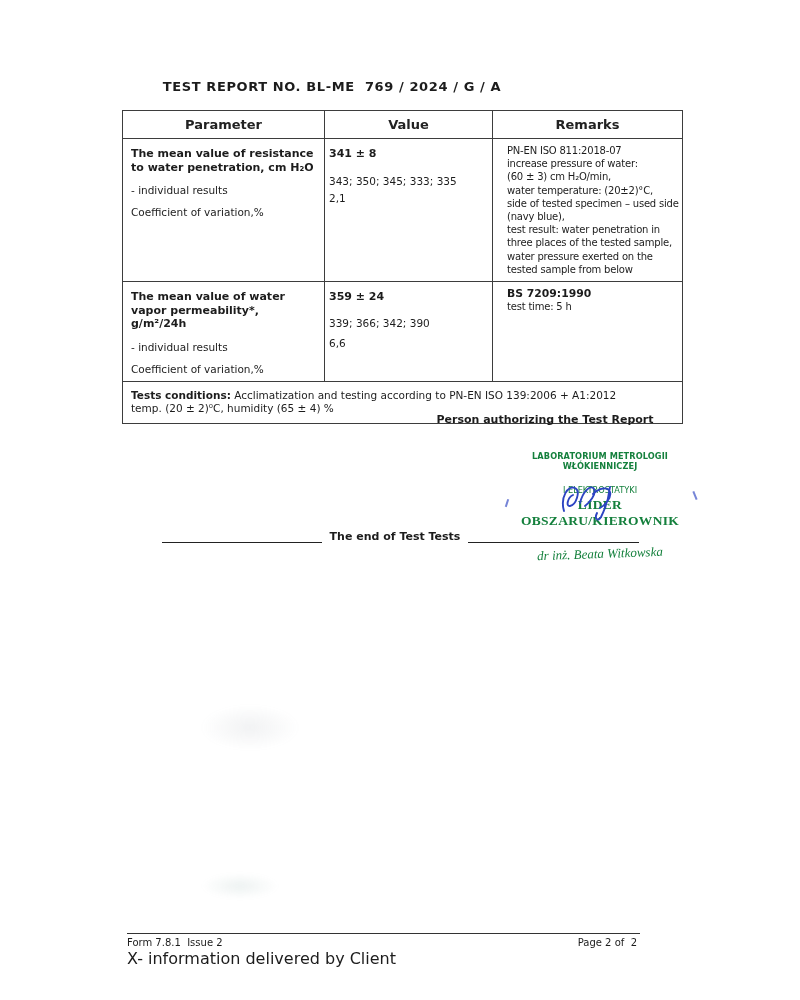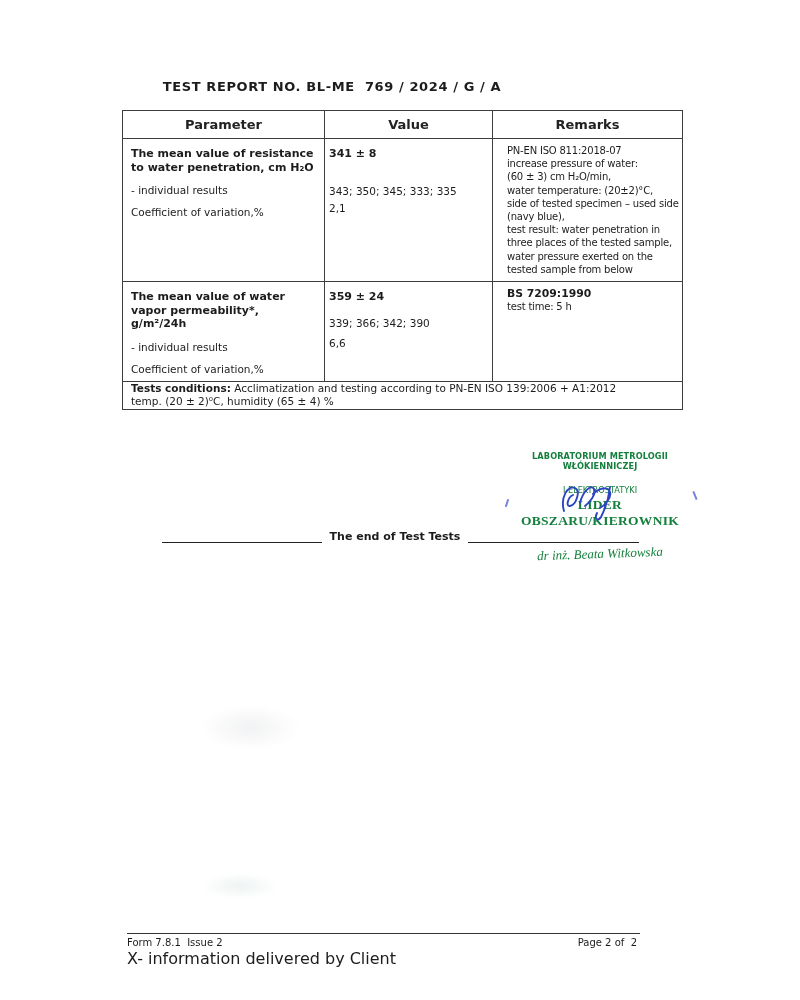--- a/index.html
+++ b/index.html
@@ -13,31 +13,31 @@
                border-collapse:collapse;table-layout:fixed;}
   table.report th, table.report td{border:1.5px solid #3d3d3d;vertical-align:top;}
   th{font-size:13px;font-weight:bold;text-align:center;padding:6px 4px;color:#222;}
 
   td.param{padding:8px 8px 6px 8px;font-size:10.5px;}
   td.param .pb{font-weight:bold;font-size:11px;line-height:13.5px;}
   td.param .pl{margin-top:10px;}
 
   td.val{text-align:left;font-size:10.5px;padding:8px 4px;}
   td.val .vb{font-weight:bold;font-size:11px;}
-  tr.row1 td.val .v2{margin-top:25px;}
+  tr.row1 td.val .v2{margin-top:15px;}
   tr.row1 td.val .v3{margin-top:5px;}
   tr.row2 td.val .v2{margin-top:14px;}
   tr.row2 td.val .v3{margin-top:8px;}
 
   td.rem{padding:5px 3px 5px 14px;font-size:10px;line-height:13.2px;letter-spacing:-.2px;}
   td.rem .pre{white-space:pre-line;}
   td.rem .rb{font-weight:bold;font-size:10.8px;letter-spacing:0;}
   tr.row2 td{height:78px;}
 
-  tr.cond td{padding:0 8px;font-size:10.5px;line-height:13.5px;}
+  tr.cond td{padding:7px 8px;font-size:10.5px;line-height:13.5px;}
   tr.cond .cb{font-weight:bold;}
 
   .auth-label{position:absolute;top:413px;left:400px;width:290px;text-align:center;
               font-weight:bold;font-size:11px;}
 
   .stamp{position:absolute;top:451px;left:500px;width:200px;text-align:center;color:#15803d;}
   .stamp .s1{font-size:8.2px;font-weight:bold;letter-spacing:.1px;}
   .stamp .s2{font-size:8.2px;font-weight:normal;margin-top:14px;}
   .stamp .s3{font-family:"Liberation Serif",serif;font-size:13.5px;font-weight:bold;
              letter-spacing:.3px;margin-top:2px;}
@@ -132,20 +132,21 @@
       </tr>
       <tr class="cond">
         <td colspan="3">
           <span class="cb">Tests conditions:</span><span> Acclimatization and testing according to PN-EN ISO 139:2006 + A1:2012</span>
           <div>temp. (20 ± 2)⁰C, humidity (65 ± 4) %</div>
         </td>
       </tr>
     </tbody>
   </table>
 
+  <div class="auth-label">Person authorizing the Test Report</div>
 
   <div class="stamp">
     <div class="s1">LABORATORIUM METROLOGII WŁÓKIENNICZEJ</div>
     <div class="s2">I ELEKTROSTATYKI</div>
     <div class="s3">LIDER OBSZARU/KIEROWNIK</div>
     <svg class="sig-svg" width="82" height="42" viewBox="0 0 82 42">
       <path d="M6,30 C2,16 10,4 17,7 C23,10 18,24 12,25 C8,26 9,17 15,14
                M22,22 C25,10 33,3 36,8 C39,13 31,22 27,25
                M35,13 C41,7 50,5 52,11 C54,17 46,25 42,27
                M52,6 C51,15 48,26 43,36 C40,41 36,38 39,32" stroke="#2c44c2" stroke-width="1.9" fill="none" stroke-linecap="round"></path>

